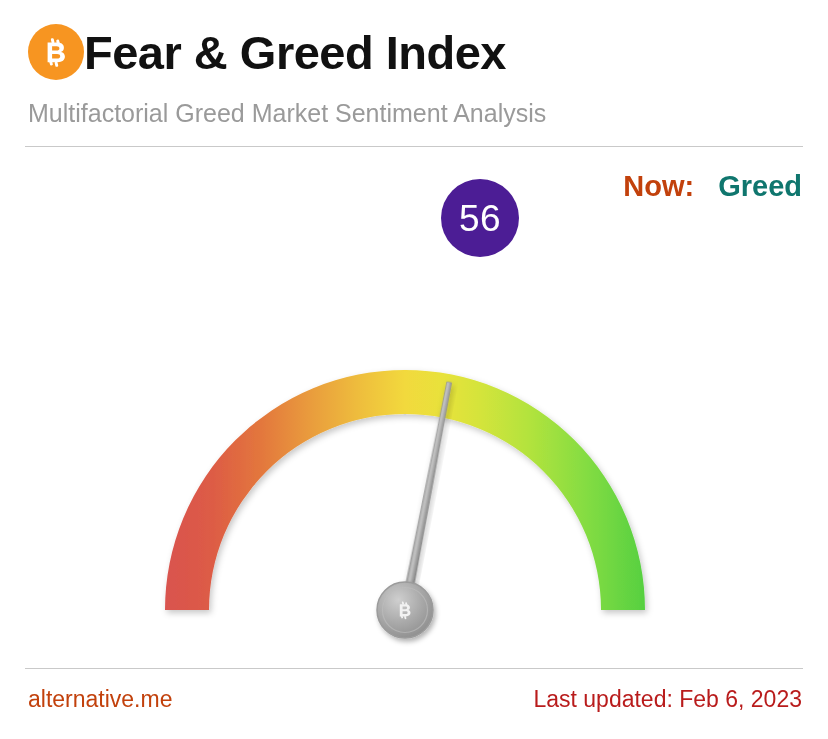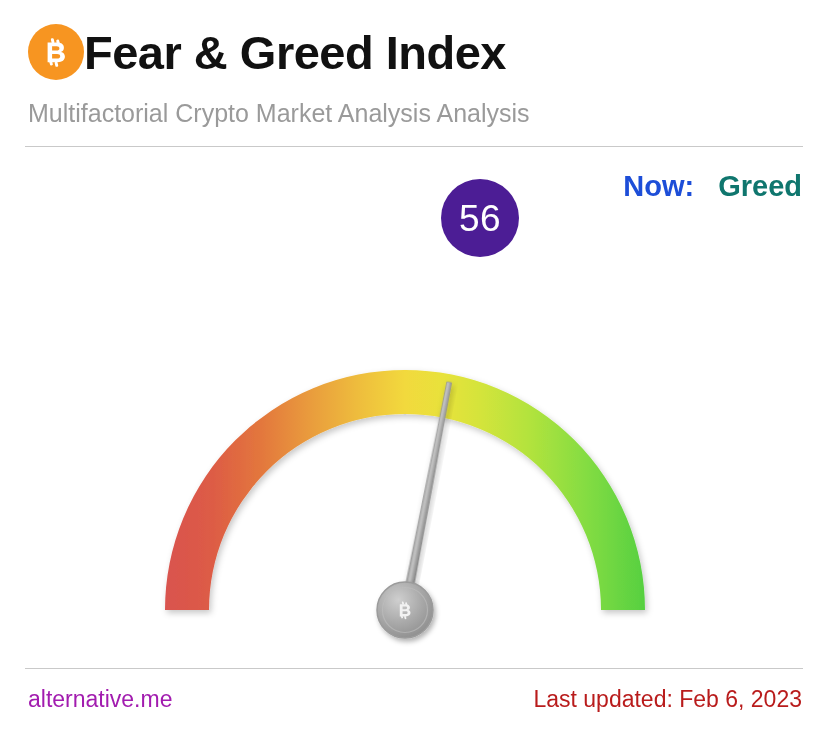--- a/index.html
+++ b/index.html
@@ -98,21 +98,21 @@
   
   #status-line {
     position: absolute;
     right: 26px;
     top: 22px;
     font-size: 29px;
     font-weight: bold;
     line-height: 1;
     white-space: nowrap;
   }
-  #status-now { color: #1d4ed8; text-align: center; }
+  #status-now { color: #c2410c; text-align: center; }
   #status-value { color: #0f766e; margin-left: 24px; }
 
   
   #value-badge {
     position: absolute;
     left: 441px;
     top: 29px;
     width: 78px;
     height: 78px;
     border-radius: 50%;
@@ -134,21 +134,21 @@
     left: 0;
     top: 680px;
     width: 828px;
     height: 59px;
   }
   #footer-left {
     position: absolute;
     left: 28px;
     top: 8px;
     font-size: 23px;
-    color: #a21caf;
+    color: #c2410c;
     line-height: 1;
   }
   #footer-right {
     position: absolute;
     right: 26px;
     top: 8px;
     font-size: 23px;
     color: #b91c1c;
     line-height: 1;
     white-space: nowrap;
@@ -174,21 +174,21 @@
                      M13.1 11.3 L13.1 15.6 L17.6 15.6 C19.4 15.6 20.4 14.8 20.4 13.4
                      C20.4 12.0 19.4 11.3 17.6 11.3 Z
                      M13.1 19.0 L13.1 23.6 L18.1 23.6 C20.1 23.6 21.2 22.7 21.2 21.3
                      C21.2 19.8 20.1 19.0 18.1 19.0 Z" fill-rule="evenodd"></path>
           </g>
         </svg>
       </div>
       <div id="page-title">Fear &amp; Greed Index</div>
     </div>
 
-    <div id="page-subtitle">Multifactorial Crypto Market Analysis Analysis</div>
+    <div id="page-subtitle">Multifactorial Greed Market Sentiment Analysis</div>
 
     <div class="rule" id="rule-top"></div>
   </div>
 
   <div id="gauge-area">
 
     <svg id="gauge-svg" width="828" height="510" viewBox="0 0 828 510" aria-hidden="true">
       <defs>
         <linearGradient id="arcGrad" x1="0" y1="0" x2="1" y2="0">
           <stop offset="0%" stop-color="#d9534f"></stop>

